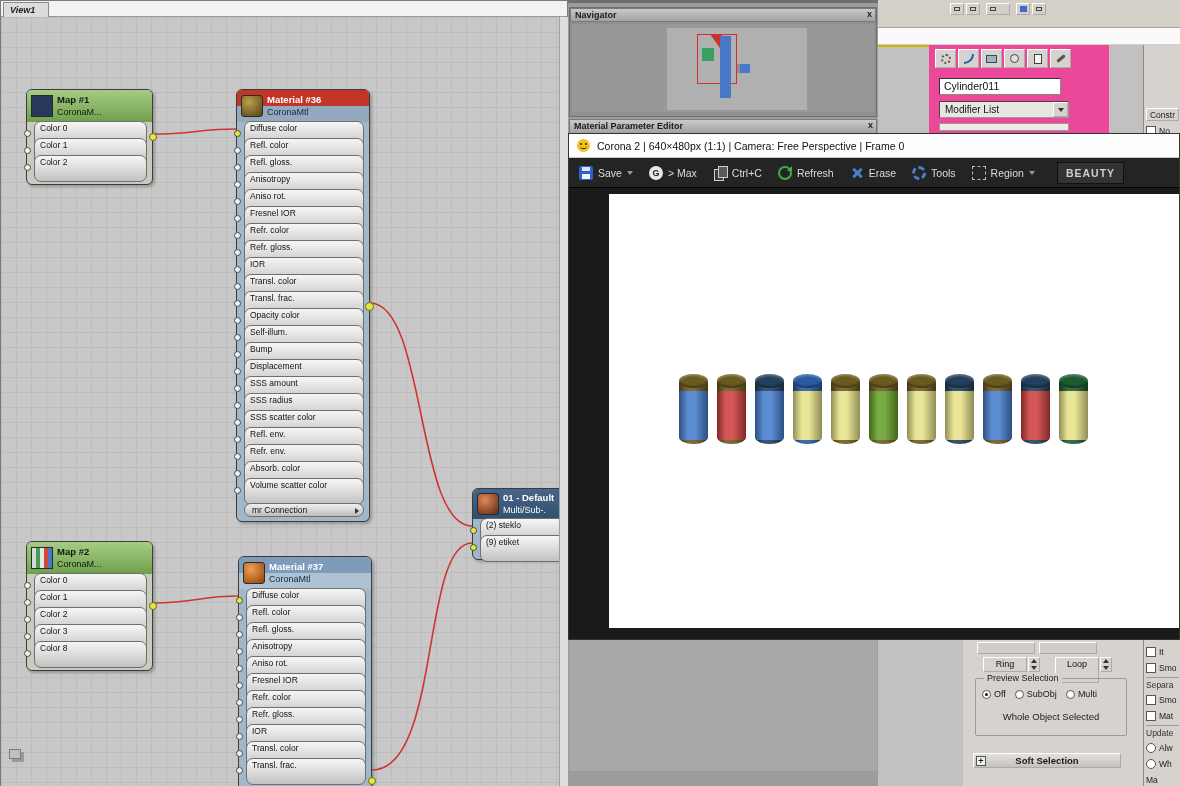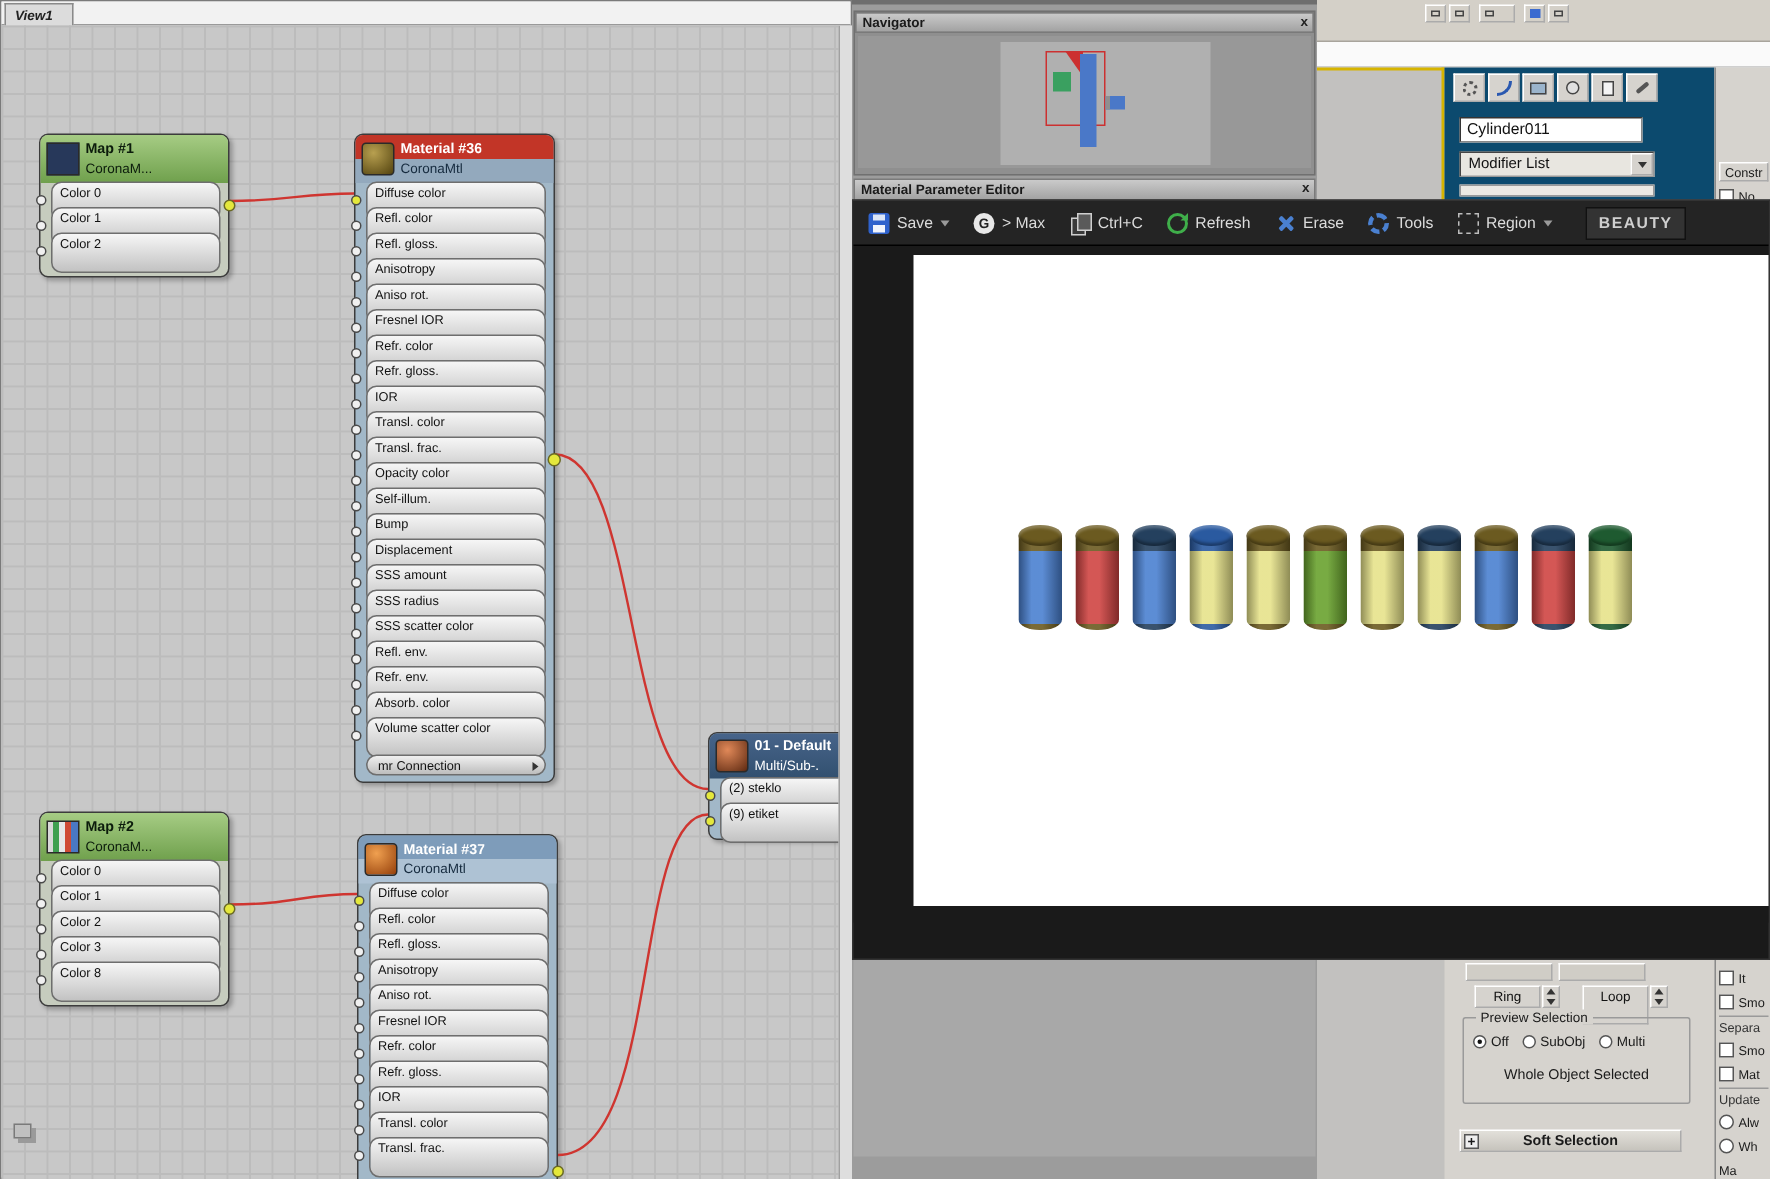--- a/index.html
+++ b/index.html
@@ -124,21 +124,21 @@
     background:linear-gradient(to right, rgba(0,0,0,.38), rgba(255,255,255,.10) 30%, rgba(255,255,255,.10) 55%, rgba(0,0,0,.38)),
                linear-gradient(to bottom, var(--ctop) 0 16%, var(--cbody) 16% 94%, var(--ctop) 94%); }
 
   
   #tr-bar { position:absolute; left:878px; top:0; width:302px; height:28px; background:#d4d0c8; border-bottom:1px solid #a8a49c; }
   .winbtn { position:absolute; top:3px; width:14px; height:12px; background:#d4d0c8; border:1px outset #fff; }
   .winbtn .glyph { position:absolute; left:3px; top:3px; width:6px; height:4px; border:1px solid #444; }
   .winbtn .glyph-blue { position:absolute; left:3px; top:2px; width:7px; height:6px; background:#3a6ad0; }
   #wstrip { position:absolute; left:878px; top:28px; width:302px; height:17px; background:#fafafa; border-bottom:1px solid #cfcfcf; }
   #vp-gray { position:absolute; left:878px; top:45px; width:85px; height:88px; background:#c2c1bf; border-top:2px solid #d6b400; border-right:2px solid #d6b400; }
-  #cp-top { position:absolute; left:963px; top:45px; width:180px; height:88px; background:#0c4a6e; }
+  #cp-top { position:absolute; left:929px; top:45px; width:180px; height:88px; background:#ec4899; }
   #cp-tabs { position:absolute; left:6px; top:4px; display:flex; gap:2px; }
   .cptab { width:21px; height:19px; background:#d6d3ce; border:1px outset #fff; display:flex; align-items:center; justify-content:center; }
   .cpi-gear { width:10px; height:10px; border:2.5px dotted #555; border-radius:50%; }
   .cpi-curve { width:10px; height:10px; border-bottom:2px solid #2a58b0; border-right:2px solid #2a58b0; border-radius:0 0 10px 0; }
   .cpi-screen { width:11px; height:8px; border:1.5px solid #444; background:#9ab4cc; }
   .cpi-circle { width:9px; height:9px; border:1.5px solid #444; border-radius:50%; background:#e0e0e0; }
   .cpi-page { width:8px; height:10px; border:1px solid #444; background:#f4f4f4; }
   .cpi-wrench { width:10px; height:3px; background:#555; transform:rotate(-40deg); border-radius:2px; }
   #obj-name { position:absolute; left:10px; top:33px; width:122px; height:17px; background:#fff; border:1px inset #888; font-size:10.5px; color:#111; padding:1px 4px; font-family:"Liberation Sans",sans-serif; }
   #mod-list { position:absolute; left:10px; top:56px; width:130px; height:17px; background:#e8e6e0; border:1px inset #999; font-size:10px; color:#111; display:flex; align-items:center; justify-content:space-between; padding-left:5px; }
@@ -524,20 +524,24 @@
     <div class="frag" data-kind="button">
           <span>Constr</span>
         </div>
         <div class="frag" data-kind="check">
           <span>No</span>
         </div>
       </div>
   </div>
 
   <div id="vfb">
+    <div id="vfb-title">
+      <div class="smiley"></div>
+      <div class="txt">Corona 2 | 640×480px (1:1) | Camera: Free Perspective | Frame 0</div>
+    </div>
     <div id="vfb-toolbar">
       <div class="tbtn">
           <span class="tico tico-save"></span>
           <span>Save</span>
           <span class="tb-dd"></span>
         </div>
       <div class="tbtn">
           <span class="tico tico-g"></span>
           <span>&gt; Max</span>
         </div>

